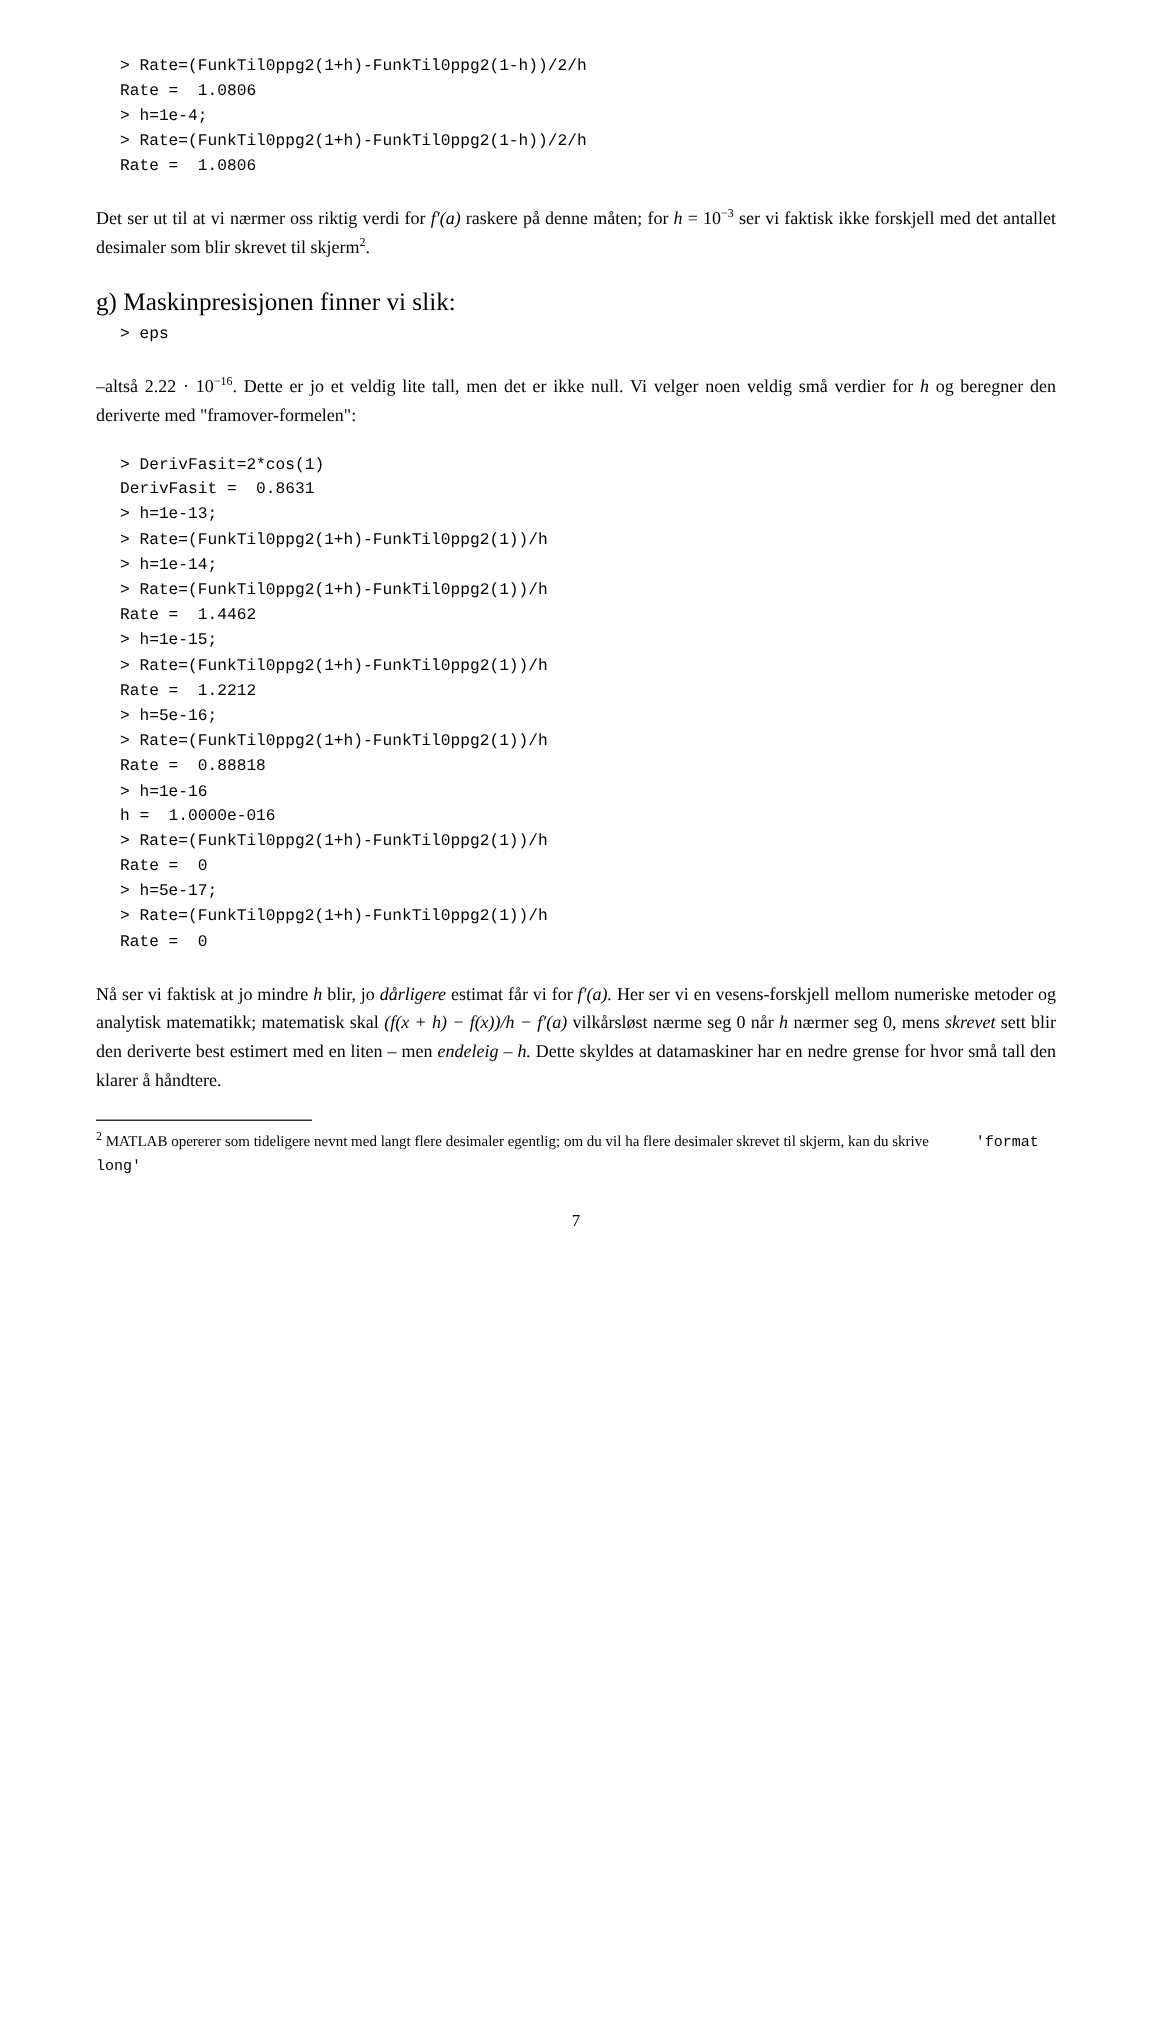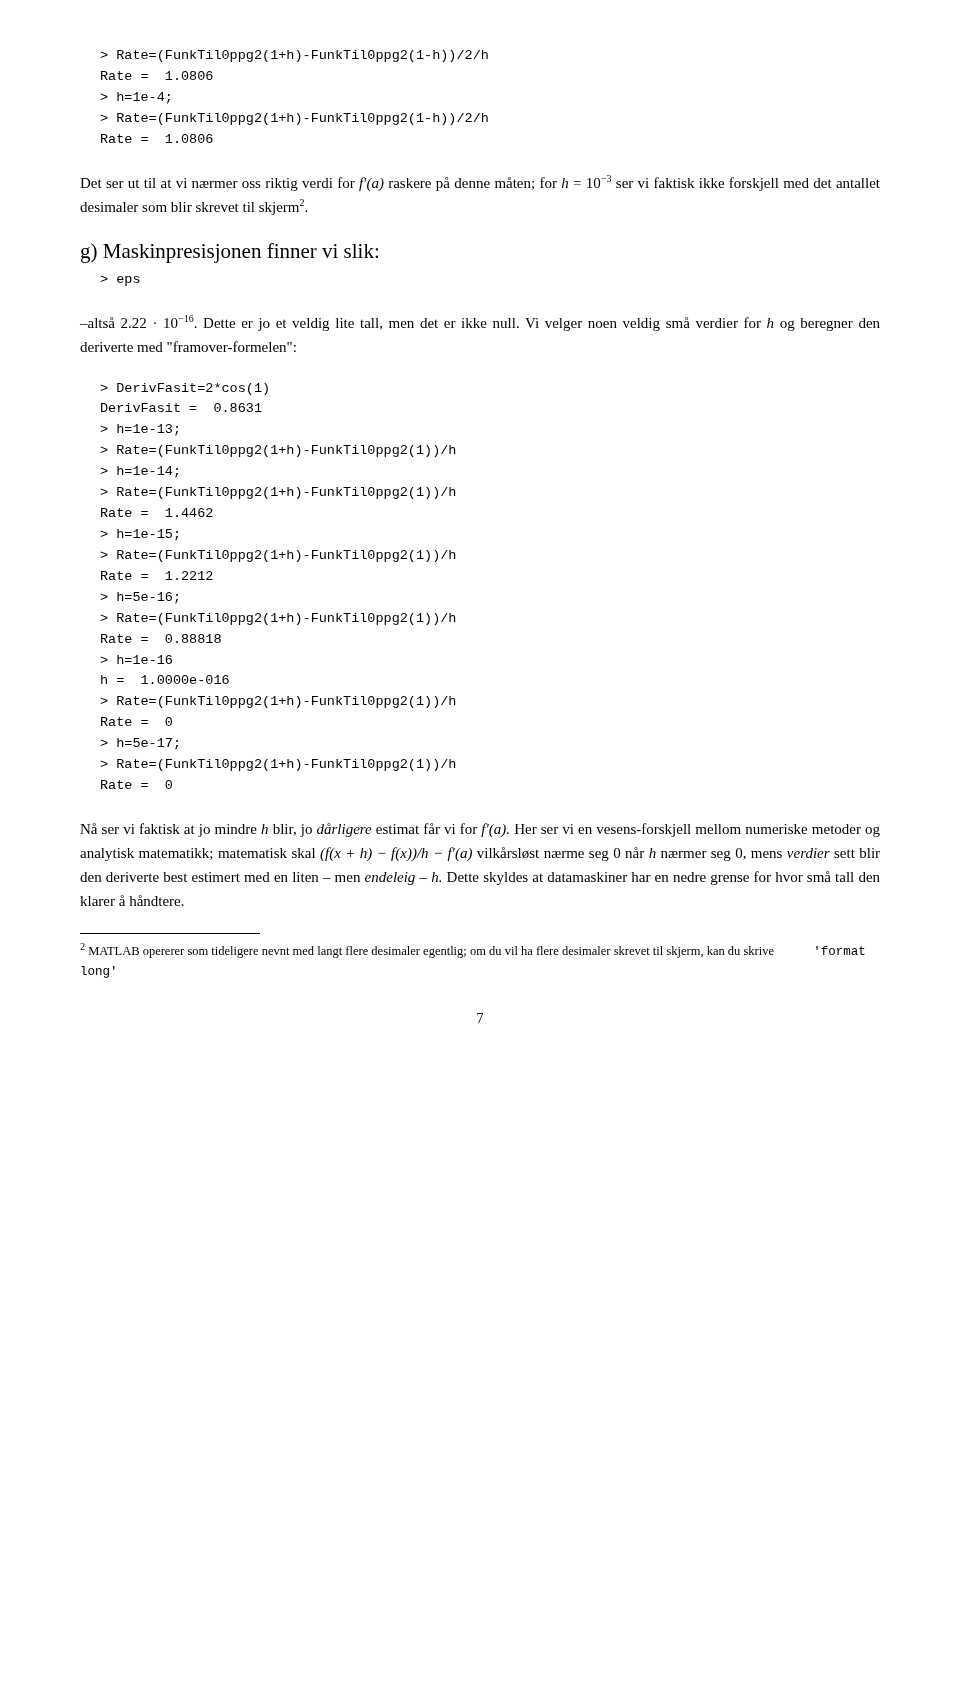--- a/index.html
+++ b/index.html
@@ -135,21 +135,21 @@
     <span class="math-inline"> h </span>
     <span>blir, jo</span>
     <em class="italic-special">dårligere</em>
     <span>estimat får vi for</span>
     <span class="math-inline"> f′(a).</span>
     <span>Her ser vi en vesens-forskjell mellom numeriske metoder og analytisk matematikk; matematisk skal</span>
     <span class="math-inline"> (f(x + h) − f(x))/h − f′(a) </span>
     <span>vilkårsløst nærme seg 0 når</span>
     <span class="math-inline"> h </span>
     <span>nærmer seg 0, mens</span>
-    <em class="italic-special">verdier</em>
+    <em class="italic-special">skrevet</em>
     <span>sett blir den deriverte best estimert med en liten – men</span>
     <em class="italic-special">endeleig</em>
     <span> –</span>
     <span class="math-inline"> h.</span>
     <span>Dette skyldes at datamaskiner har en nedre grense for hvor små tall den klarer å håndtere.</span>
   </p>
 
   <hr class="footnote-divider">
 
   <p class="footnote">

